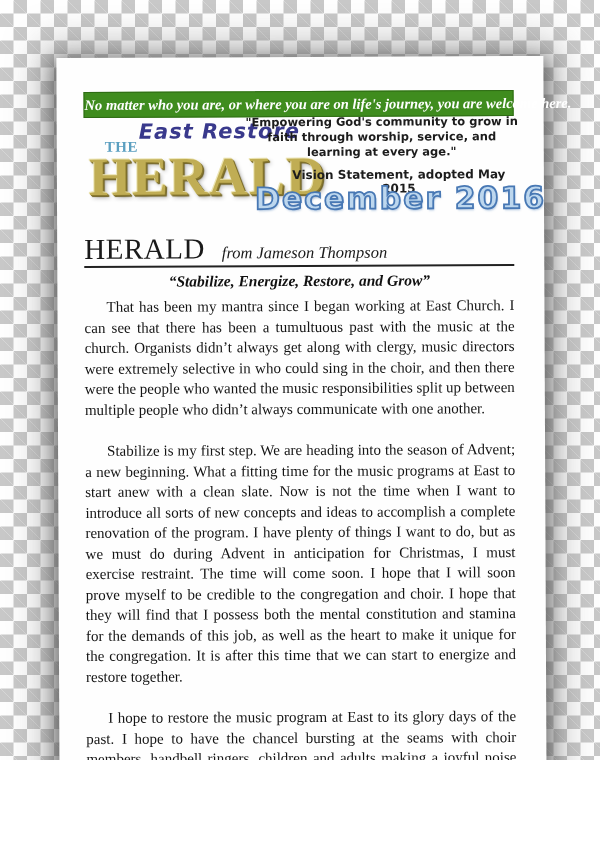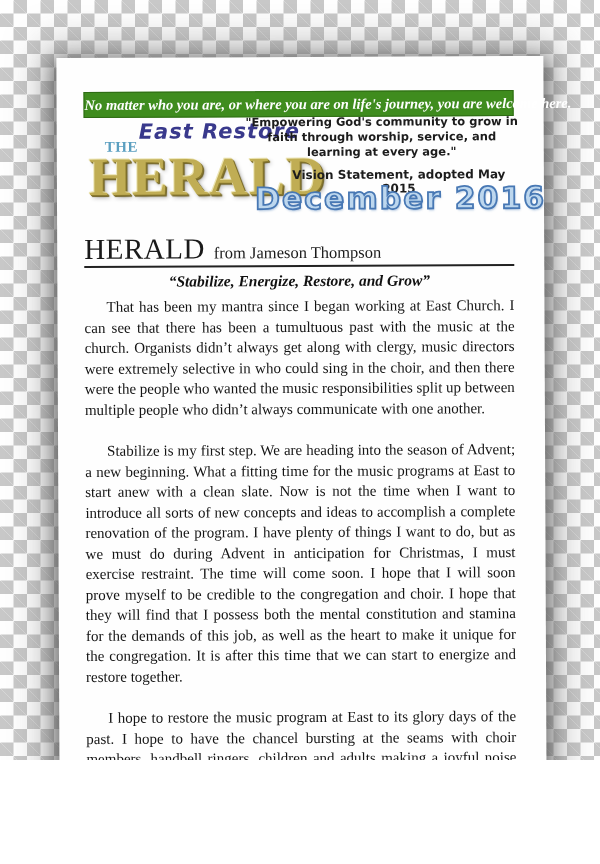--- a/index.html
+++ b/index.html
@@ -62,22 +62,22 @@
     letter-spacing:2px;
     text-shadow:1px 2px 2px rgba(70,120,180,0.35);
   }
   .article{position:absolute;left:27px;top:176px;width:430px;color:#141414;}
   .article-head{white-space:nowrap;}
   .title{
     font-family:"Liberation Serif",serif;font-size:29px;line-height:30px;
     letter-spacing:.5px;color:#1a1a1a;
   }
   .byline{
-    font-family:"Liberation Serif",serif;font-size:16.5px;
-    margin-left:9px;color:#1a1a1a;
+    font-family:"Liberation Serif",serif;font-style:italic;font-size:16.5px;
+    margin-left:17px;color:#1a1a1a;
   }
   .rule{border-top:2.5px solid #222;margin-top:2px;}
   .subtitle{
     margin-top:5px;text-align:center;
     font-family:"Liberation Serif",serif;font-style:italic;font-weight:bold;font-size:15.5px;
     color:#111;
   }
   .article p{
     margin:6px 0 0 0;
     font-family:"Liberation Serif",serif;font-size:15px;line-height:20.5px;

